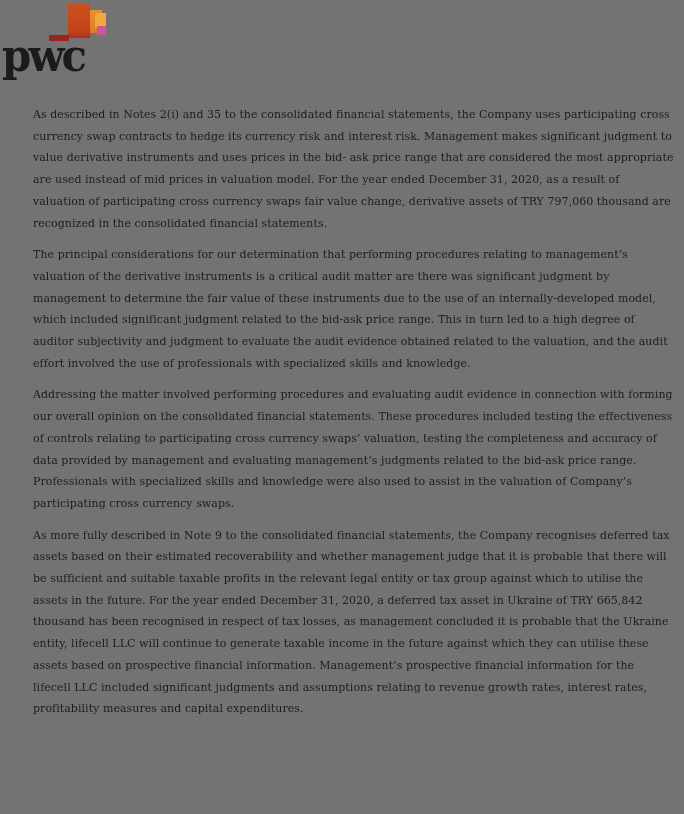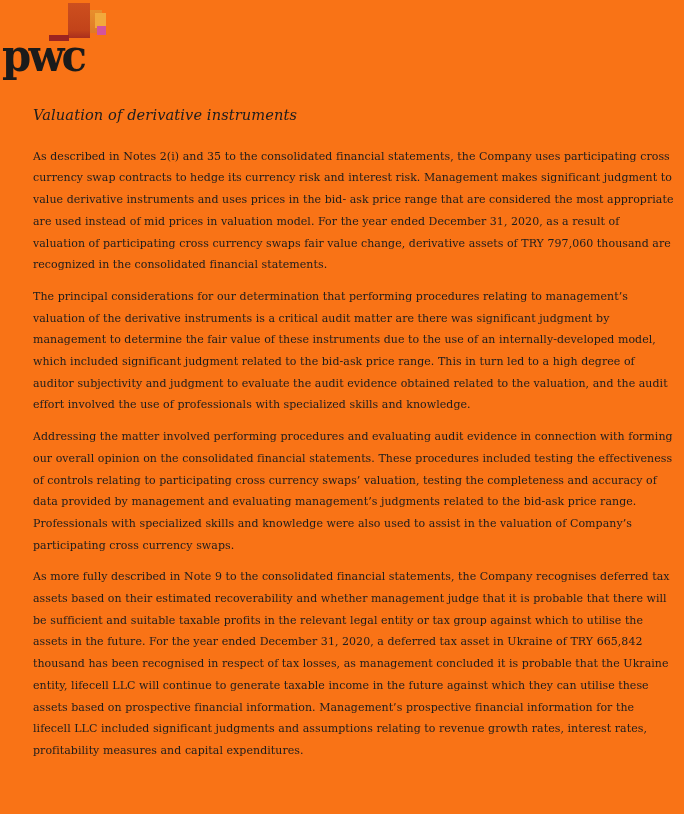--- a/index.html
+++ b/index.html
@@ -4,21 +4,21 @@
 <style>
   html, body {
     margin: 0;
     padding: 0;
     background: #ffffff;
   }
   .page {
     position: relative;
     width: 684px;
     height: 814px;
-    background: #f97316;
+    background: #737373;
     overflow: hidden;
     font-family: "DejaVu Serif", "Liberation Serif", serif;
     color: #1d1d1d;
   }
 
   
   .logo {
     position: absolute;
     top: 0;
     left: 2px;
@@ -100,21 +100,20 @@
     <span class="blk blk-orange"></span>
     <span class="blk blk-yellow"></span>
     <span class="blk blk-magenta"></span>
     <span class="blk blk-main"></span>
     <span class="blk blk-darkred"></span>
     <div class="logo-text">pwc</div>
   </div>
 
   <div class="doc">
 
-    <h2>Valuation of derivative instruments</h2>
 
     <p>As described in Notes 2(i) and 35 to the consolidated financial statements, the Company uses participating cross currency swap contracts to hedge its currency risk and interest risk. Management makes significant judgment to value derivative instruments and uses prices in the bid- ask price range that are considered the most appropriate are used instead of mid prices in valuation model. For the year ended December 31, 2020, as a result of valuation of participating cross currency swaps fair value change, derivative assets of TRY 797,060 thousand are recognized in the consolidated financial statements.</p>
 
     <p>The principal considerations for our determination that performing procedures relating to management’s valuation of the derivative instruments is a critical audit matter are there was significant judgment by management to determine the fair value of these instruments due to the use of an internally-developed model, which included significant judgment related to the bid-ask price range. This in turn led to a high degree of auditor subjectivity and judgment to evaluate the audit evidence obtained related to the valuation, and the audit effort involved the use of professionals with specialized skills and knowledge.</p>
 
     <p>Addressing the matter involved performing procedures and evaluating audit evidence in connection with forming our overall opinion on the consolidated financial statements. These procedures included testing the effectiveness of controls relating to participating cross currency swaps’ valuation, testing the completeness and accuracy of data provided by management and evaluating management’s judgments related to the bid-ask price range. Professionals with specialized skills and knowledge were also used to assist in the valuation of Company’s participating cross currency swaps.</p>
 
 
     <p>As more fully described in Note 9 to the consolidated financial statements, the Company recognises deferred tax assets based on their estimated recoverability and whether management judge that it is probable that there will be sufficient and suitable taxable profits in the relevant legal entity or tax group against which to utilise the assets in the future. For the year ended December 31, 2020, a deferred tax asset in Ukraine of TRY 665,842 thousand has been recognised in respect of tax losses, as management concluded it is probable that the Ukraine entity, lifecell LLC will continue to generate taxable income in the future against which they can utilise these assets based on prospective financial information. Management’s prospective financial information for the lifecell LLC included significant judgments and assumptions relating to revenue growth rates, interest rates, profitability measures and capital expenditures.</p>
 

